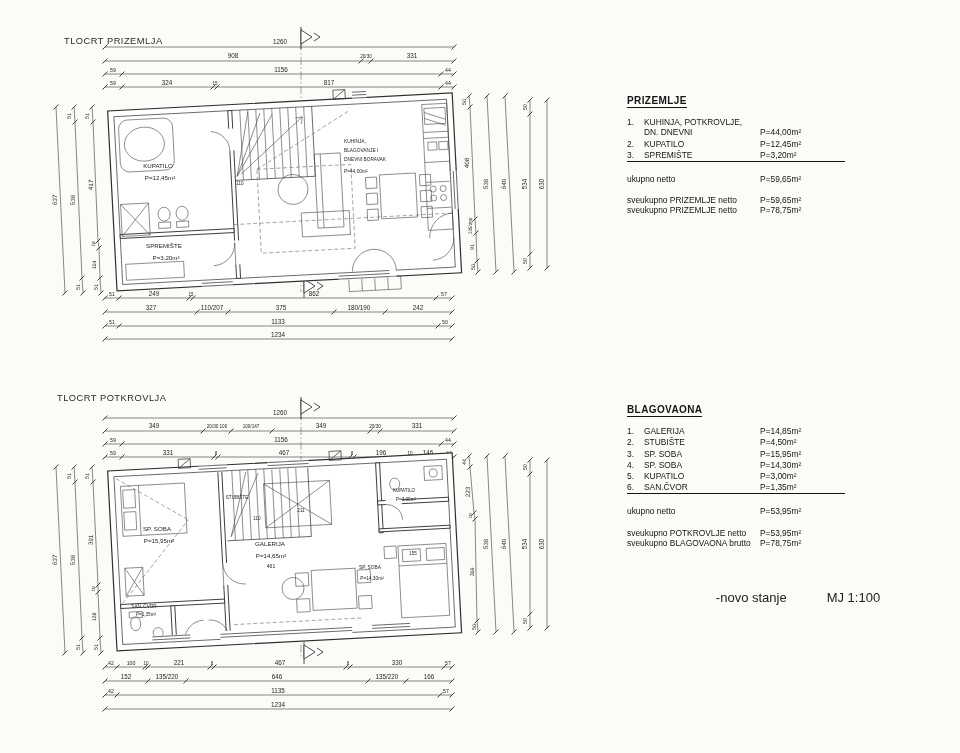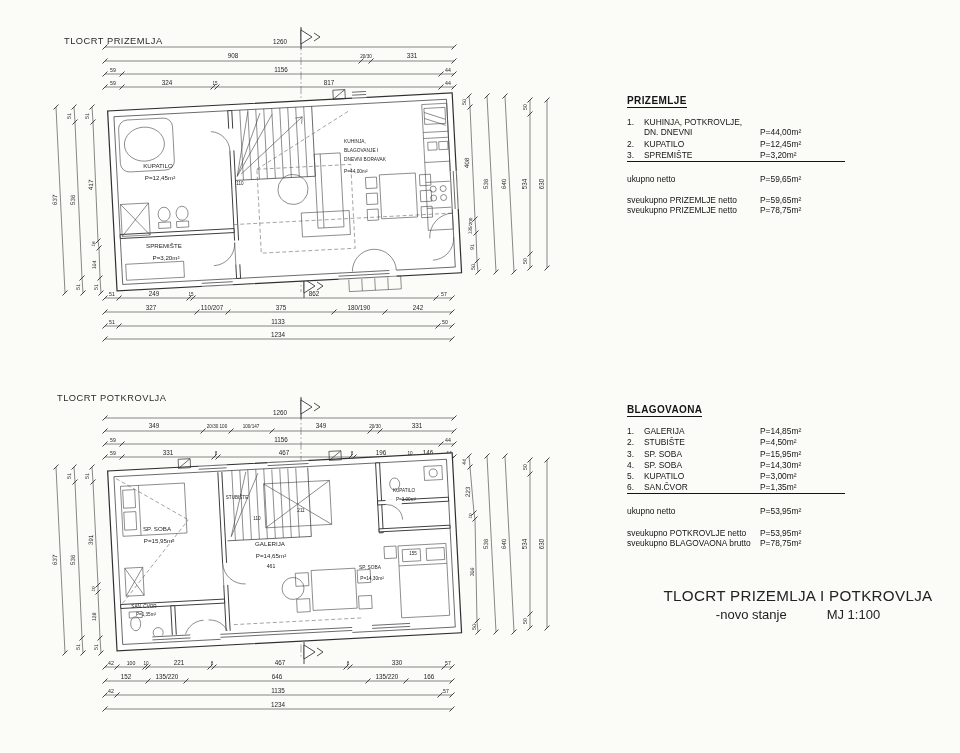--- a/index.html
+++ b/index.html
@@ -514,17 +514,16 @@
     <span>sveukupno POTKROVLJE netto</span>
     <span class="lg-ar">P=53,95m²</span>
   </div>
   <div class="lg-tot">
     <span>sveukupno BLAGOVAONA  brutto</span>
     <span class="lg-ar">P=78,75m²</span>
   </div>
 </div>
 
 <div class="ft">
-  <div class="ft1">TLOCRT PRIZEMLJA I POTKROVLJA</div>
   <div class="ft2">
     <span>-novo stanje</span><span class="ft-mj">MJ 1:100</span>
   </div>
 </div>
 
 </body></html>

